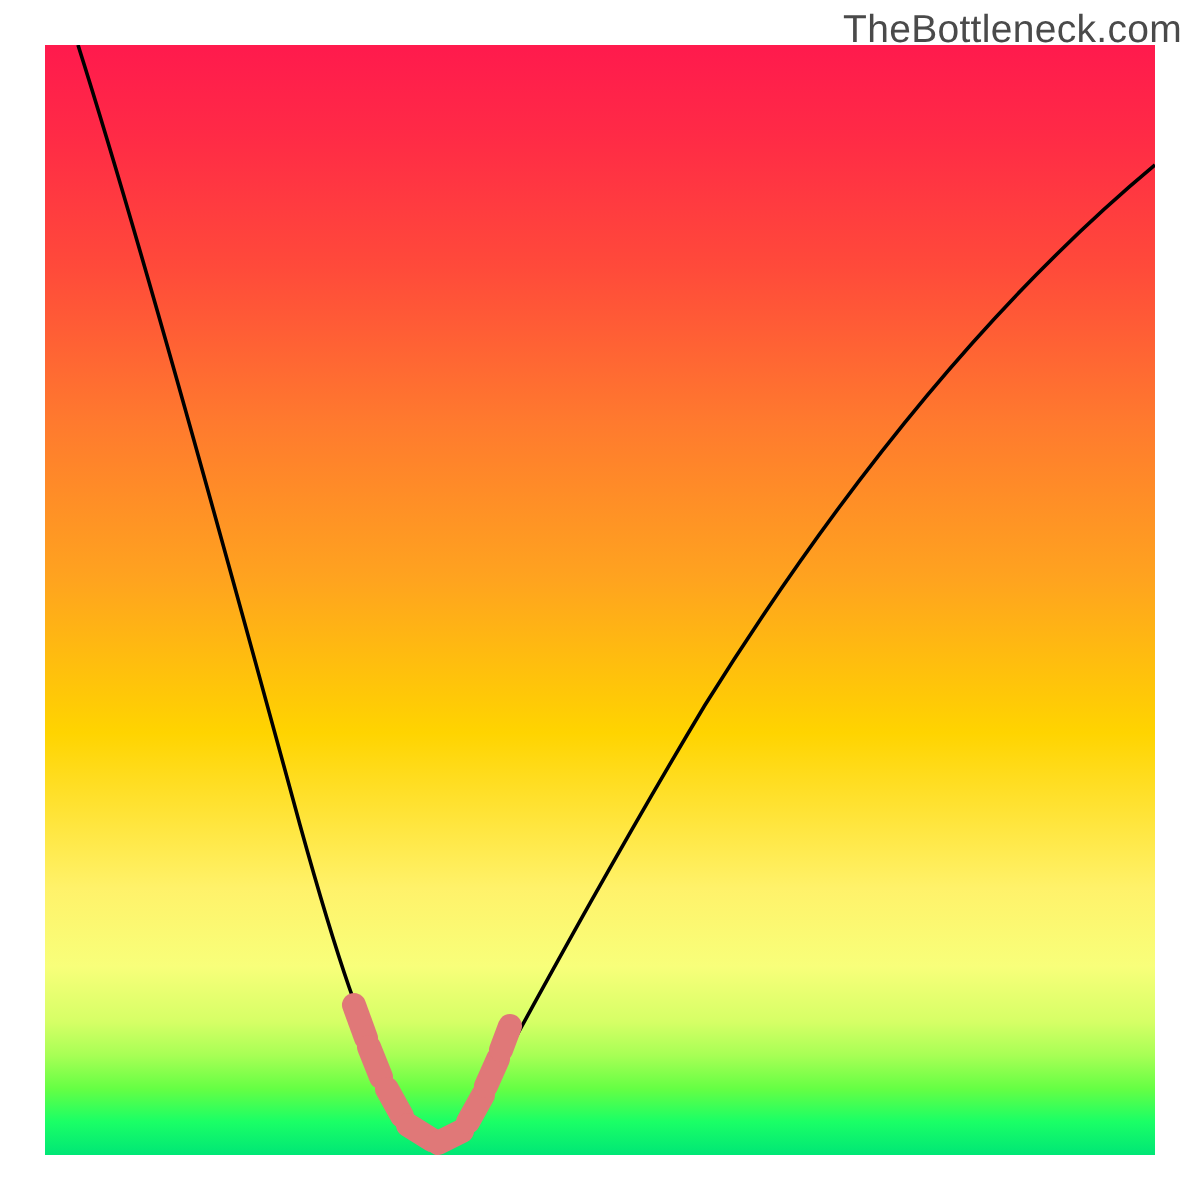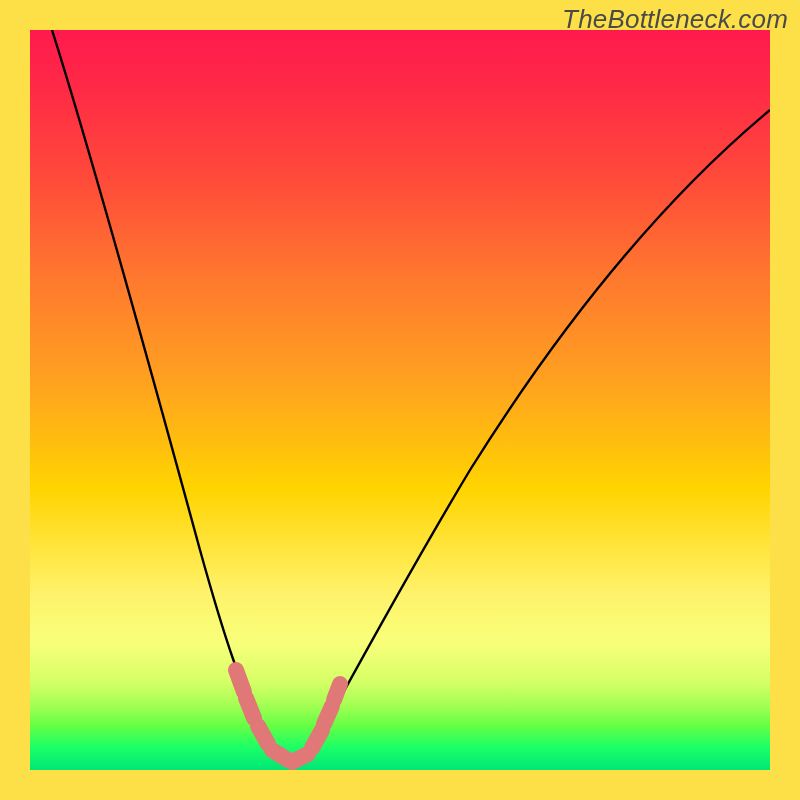--- a/index.html
+++ b/index.html
@@ -10,22 +10,21 @@
     background: #000;
     overflow: hidden;
     font-family: Arial, Helvetica, sans-serif;
   }
   .frame {
     position: absolute;
     left: 0;
     top: 0;
     width: 800px;
     height: 800px;
-    background: #fde047;
-    font-style: italic;
+    background: #ffffff;
   }
   .plot-area {
     position: absolute;
     left: 30px;
     top: 30px;
     width: 740px;
     height: 740px;
     
     background: linear-gradient(
       to bottom,

